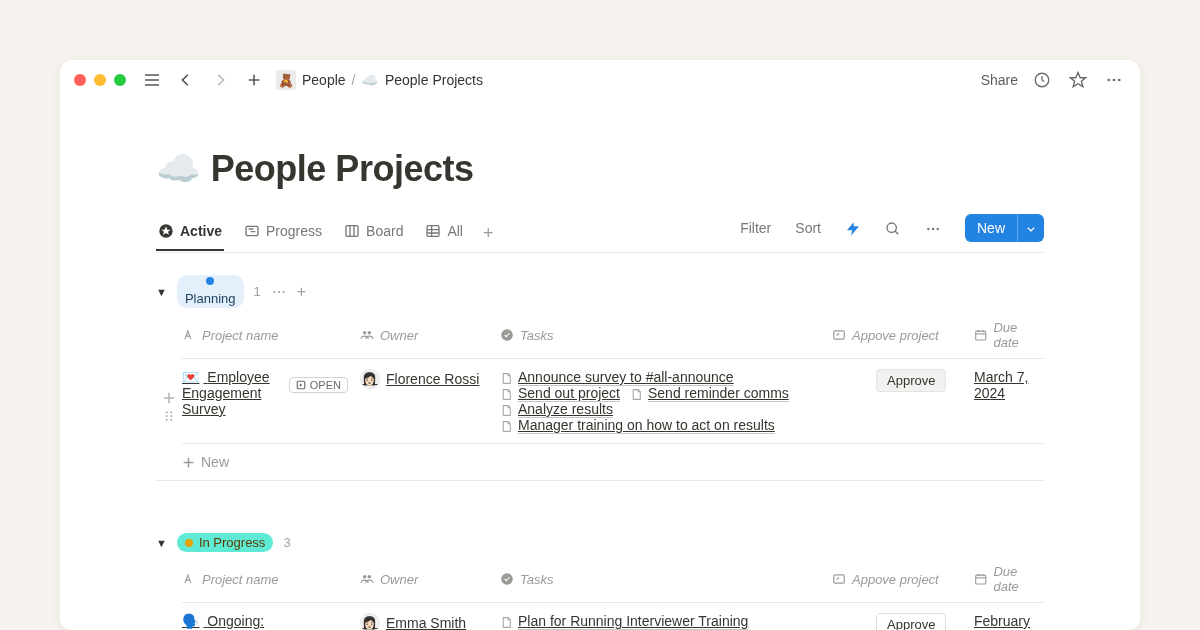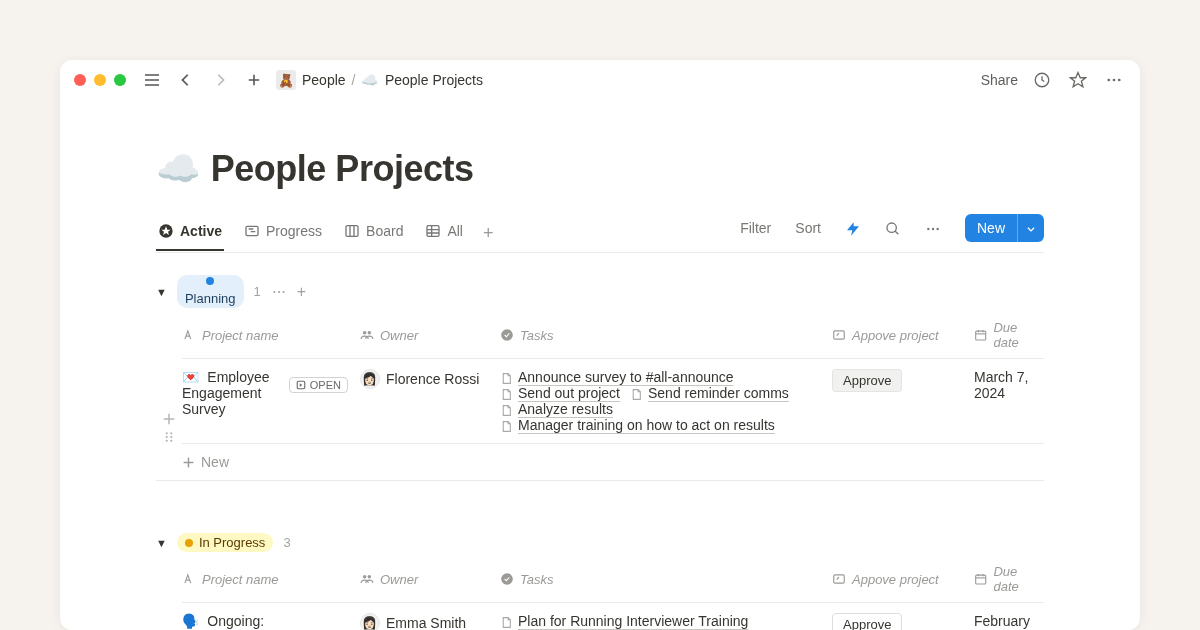--- a/index.html
+++ b/index.html
@@ -98,42 +98,42 @@
     }
     .group-caret { font-size: 11px; color: #37352f; cursor: pointer; }
     .group-badge {
       display: inline-flex; align-items: center; gap: 6px;
       padding: 2px 8px; border-radius: 10px;
       font-size: 13px;
     }
     .group-badge .gb-dot { width: 8px; height: 8px; border-radius: 50%; }
     .badge-planning { background: #e3effb; color: #1c3f5f; flex-direction: column; }
     .badge-planning .gb-dot { background: #2383e2; }
-    .badge-inprogress { background: #fef9c3; color: #5a3b02; }
+    .badge-inprogress { background: #5eead4; color: #5a3b02; }
     .badge-inprogress .gb-dot { background: #e7a100; }
     .group-count { color: #a2a29e; font-size: 13px; }
     .group-more, .group-add { color: #a2a29e; cursor: pointer; font-size: 16px; }
 
     
     .col-headers {
       display: flex; color: #9b9a97; font-size: 13px;
       border-bottom: 1px solid #e9e9e7;
       padding: 8px 0;
       margin-left: 26px;
       font-style: italic;
     }
     .col { display: flex; align-items: center; gap: 6px; }
     .col.name { width: 178px; }
     .col.owner { width: 140px; }
     .col.tasks { width: 332px; }
     .col.approve { width: 142px; align-items: center; }
     .col.due { flex: 1; }
 
     
-    .row-wrap { display: flex; align-items: flex-end; }
+    .row-wrap { display: flex; align-items: center; text-decoration: underline; }
     .row-gutter {
       width: 26px; display: flex; flex-direction: column; align-items: center;
       gap: 2px; padding-top: 8px; color: #b8b8b5;
     }
     .row {
       display: flex;
       border-bottom: 1px solid #e9e9e7;
       padding: 10px 0;
       flex: 1;
       position: relative;
@@ -168,20 +168,21 @@
     .tasks-list { display: flex; flex-wrap: wrap; gap: 0 10px; }
     .task-chip { display: inline-flex; align-items: center; gap: 5px; font-size: 14px; }
     .task-chip .txt { text-decoration: underline; text-decoration-color: #c7c6c3; text-underline-offset: 3px; }
     .task-icon { color: #a9a8a5; font-size: 13px; }
 
     .approve-btn {
       display: inline-block; padding: 3px 10px;
       background: #f1f1ef; border-radius: 4px;
       font-size: 13px; color: #37352f; cursor: pointer;
       border: 1px solid rgba(0,0,0,0.05);
+      margin-left: 44px;
     }
     .approve-btn.plain { background: #fff; border: 1px solid #dedddb; }
 
     .new-row {
       display: flex; align-items: center; gap: 6px;
       padding: 10px 0 10px 26px; color: #9b9a97;
       cursor: pointer; font-size: 14px;
       border-bottom: 1px solid #e9e9e7;
     }
 

